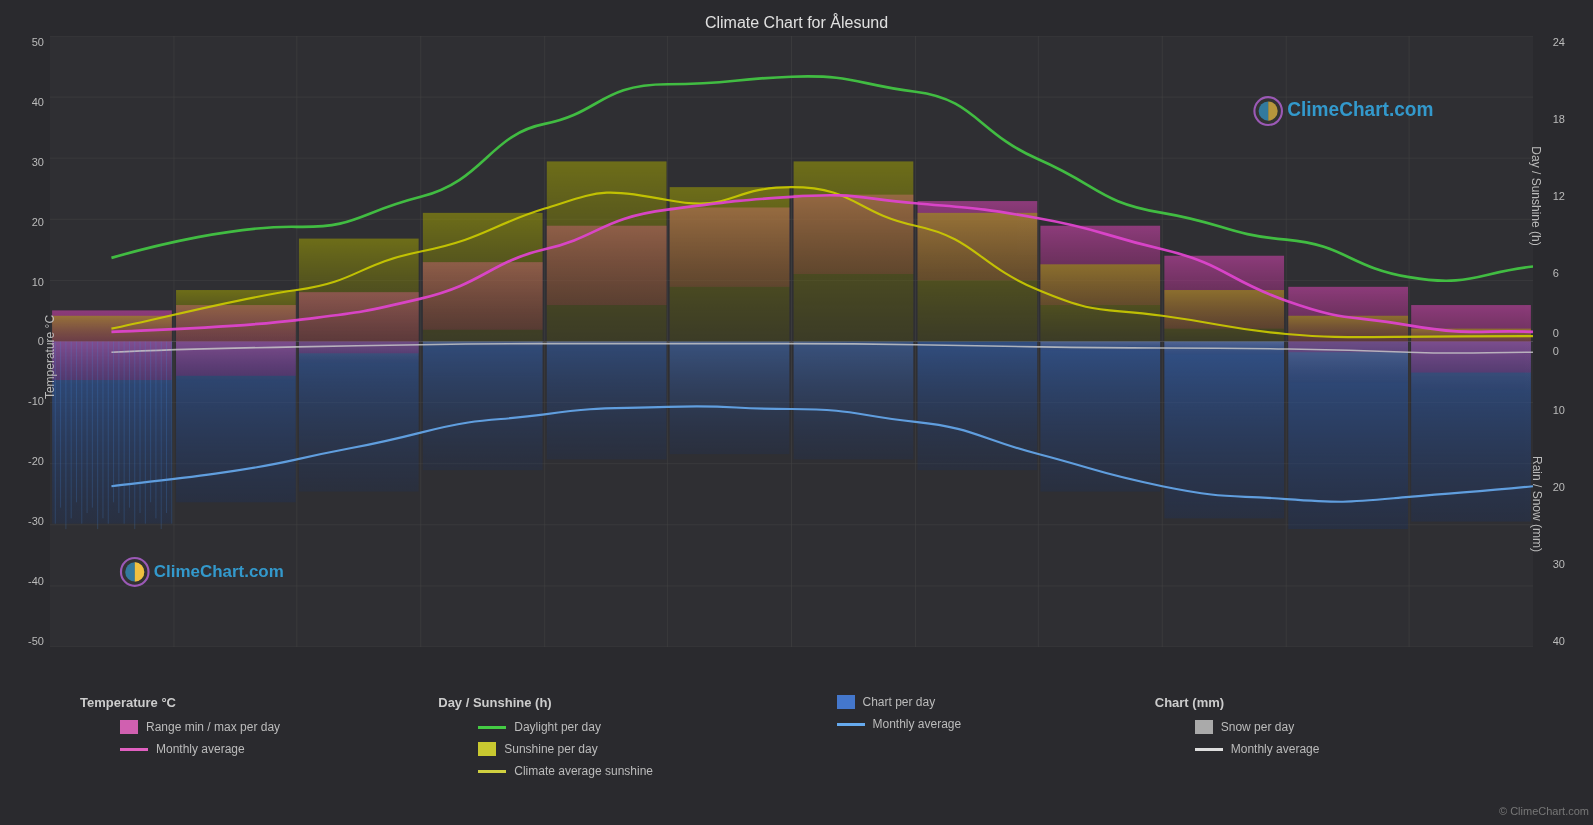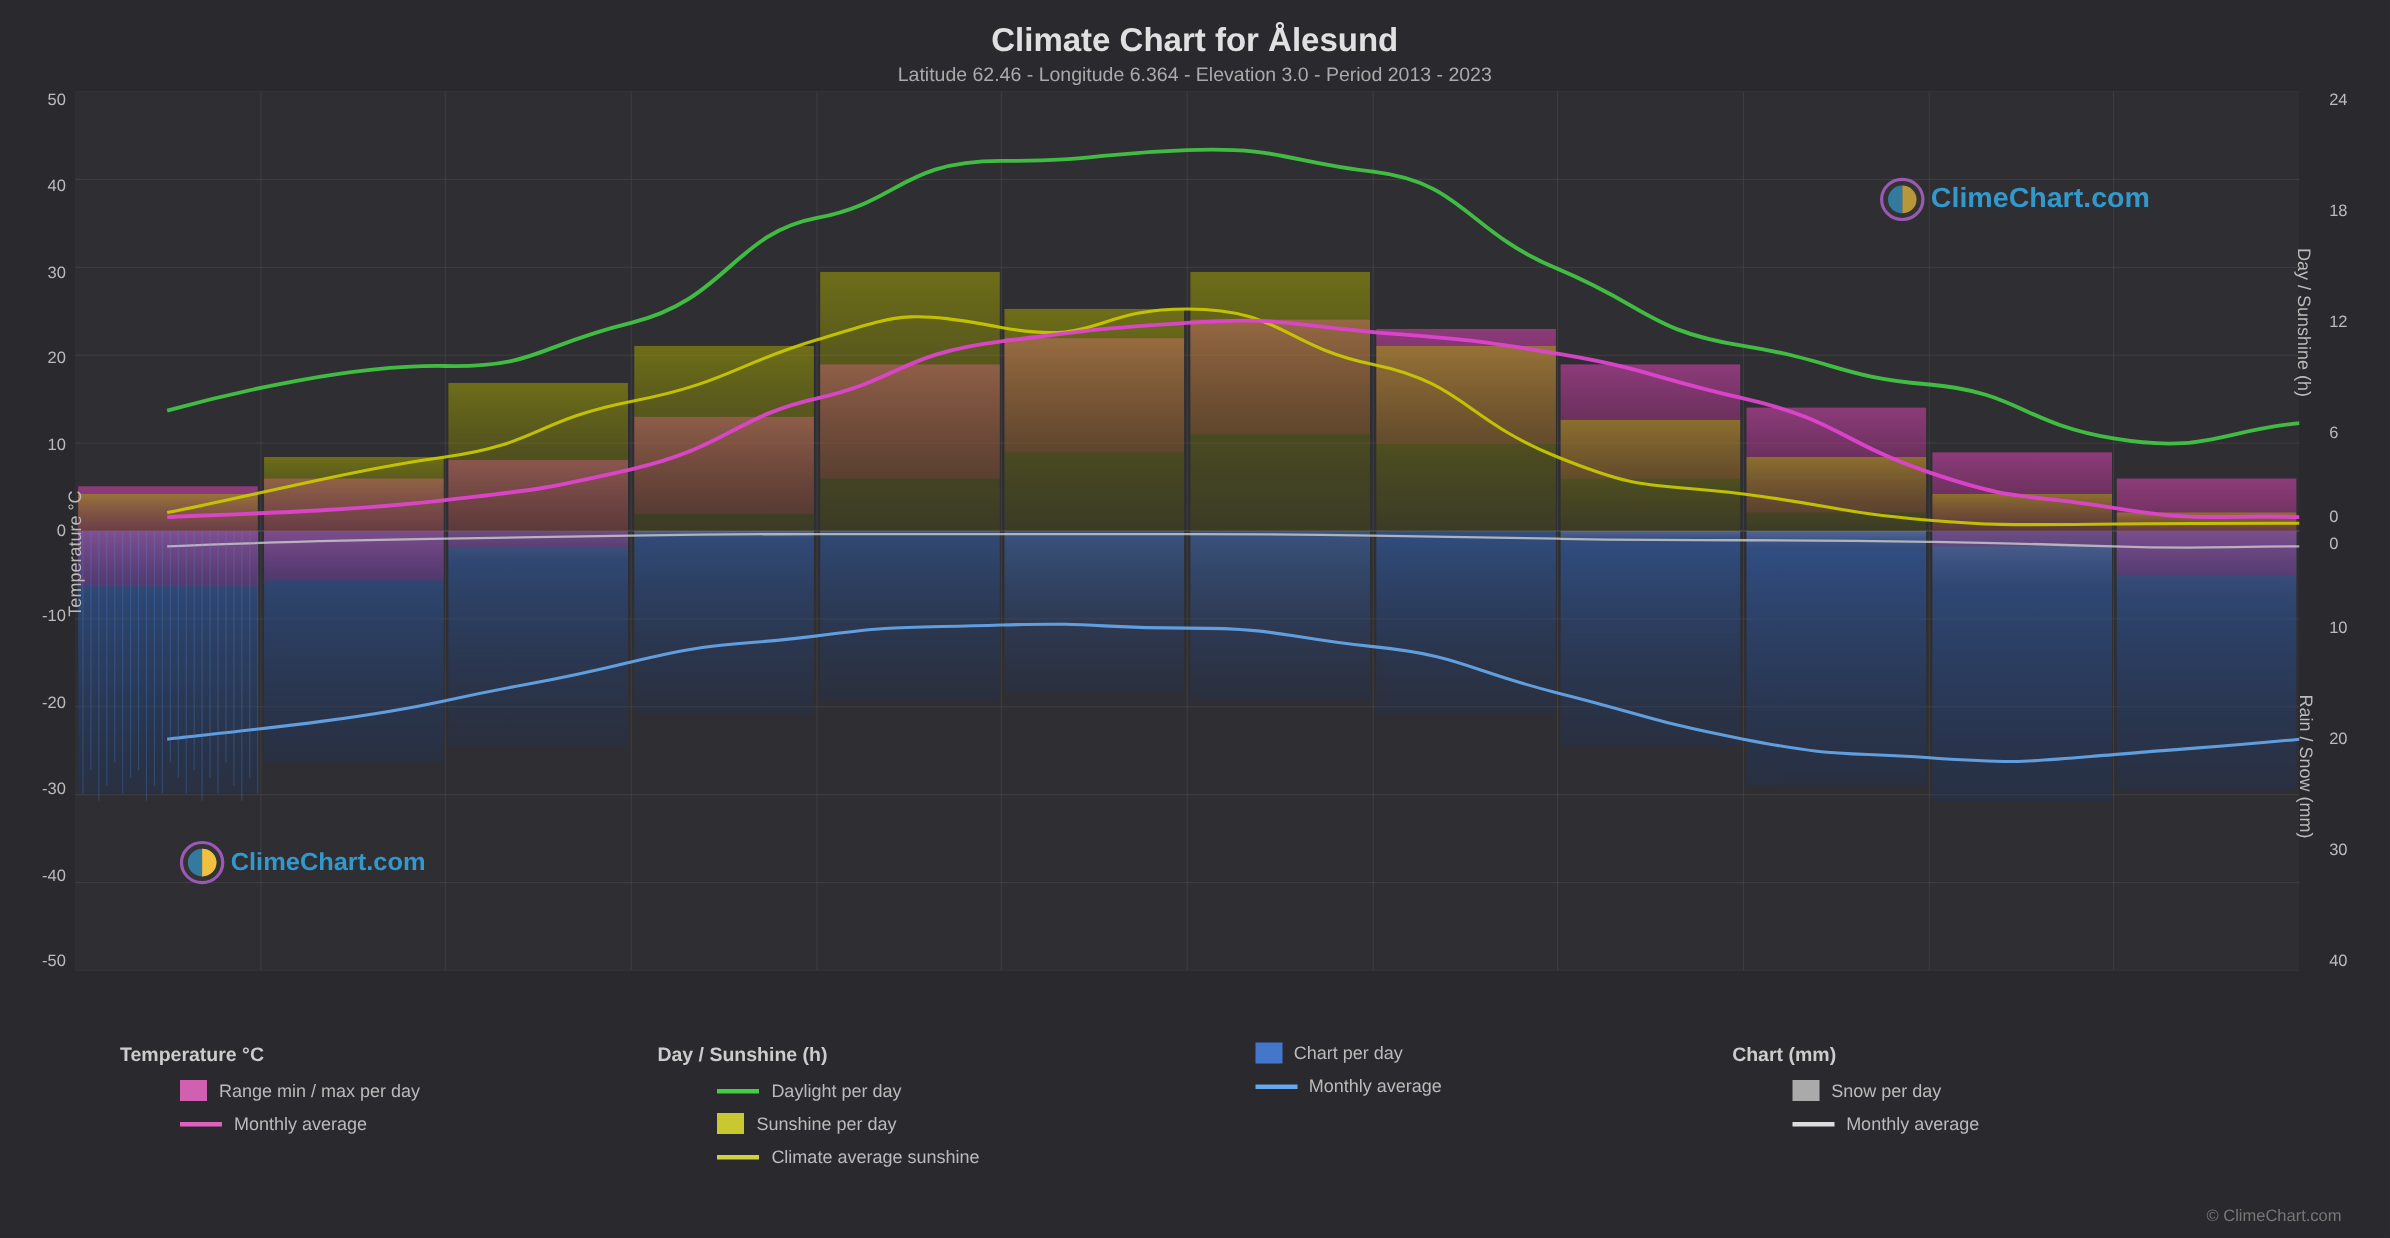--- a/index.html
+++ b/index.html
@@ -17,23 +17,23 @@
       position: relative;
       display: flex;
       flex-direction: column;
     }
     .chart-header {
       text-align: center;
       padding-top: 14px;
       padding-bottom: 4px;
     }
     .chart-title {
-      font-size: 22px;
+      font-size: 16px;
       color: #e0e0e0;
-      font-weight: bold;
+      font-weight: normal;
     }
     .chart-subtitle {
       font-size: 13px;
       color: #aaa;
       margin-top: 2px;
     }
     .legend-area {
       height: 130px;
       display: flex;
       flex-direction: row;
@@ -71,21 +71,20 @@
       flex-shrink: 0;
     }
   </style>
 </head>
 <body>
 
 <div class="page-wrapper">
 
   <div class="chart-header">
     <div class="chart-title">Climate Chart for Ålesund</div>
-    <div class="chart-subtitle">Latitude 62.46 - Longitude 6.364 - Elevation 3.0 - Period 2013 - 2023</div>
   </div>
 
   <div style="position:relative; flex:1; margin: 0 0 0 0;">
 
     <div style="position:absolute; left:8px; top:50%; transform:translateY(-50%) rotate(-90deg); font-size:12px; color:#bbb; white-space:nowrap; z-index:10;">Temperature °C</div>
 
     <div style="position:absolute; right:8px; top:25%; transform:translateY(-50%) rotate(90deg); font-size:12px; color:#bbb; white-space:nowrap; z-index:10;">Day / Sunshine (h)</div>
 
     <div style="position:absolute; right:8px; top:73%; transform:translateY(-50%) rotate(90deg); font-size:12px; color:#bbb; white-space:nowrap; z-index:10;">Rain / Snow (mm)</div>
 
@@ -471,16 +470,16 @@
       <div class="legend-title">Chart (mm)</div>
       <div class="legend-item">
         <div class="legend-swatch" style="background:#aaaaaa;"></div>
         <span>Snow per day</span>
       </div>
       <div class="legend-item">
         <div class="legend-line" style="background:#dddddd;"></div>
         <span>Monthly average</span>
       </div>
 
-      <div style="position:absolute; bottom:8px; right:32px; font-size:11px; color:#777;">© ClimeChart.com</div>
+      <div style="position:absolute; bottom:8px; right:4px; font-size:11px; color:#777;">© ClimeChart.com</div>
     </div>
   </div>
 </div>
 
 </body></html>

